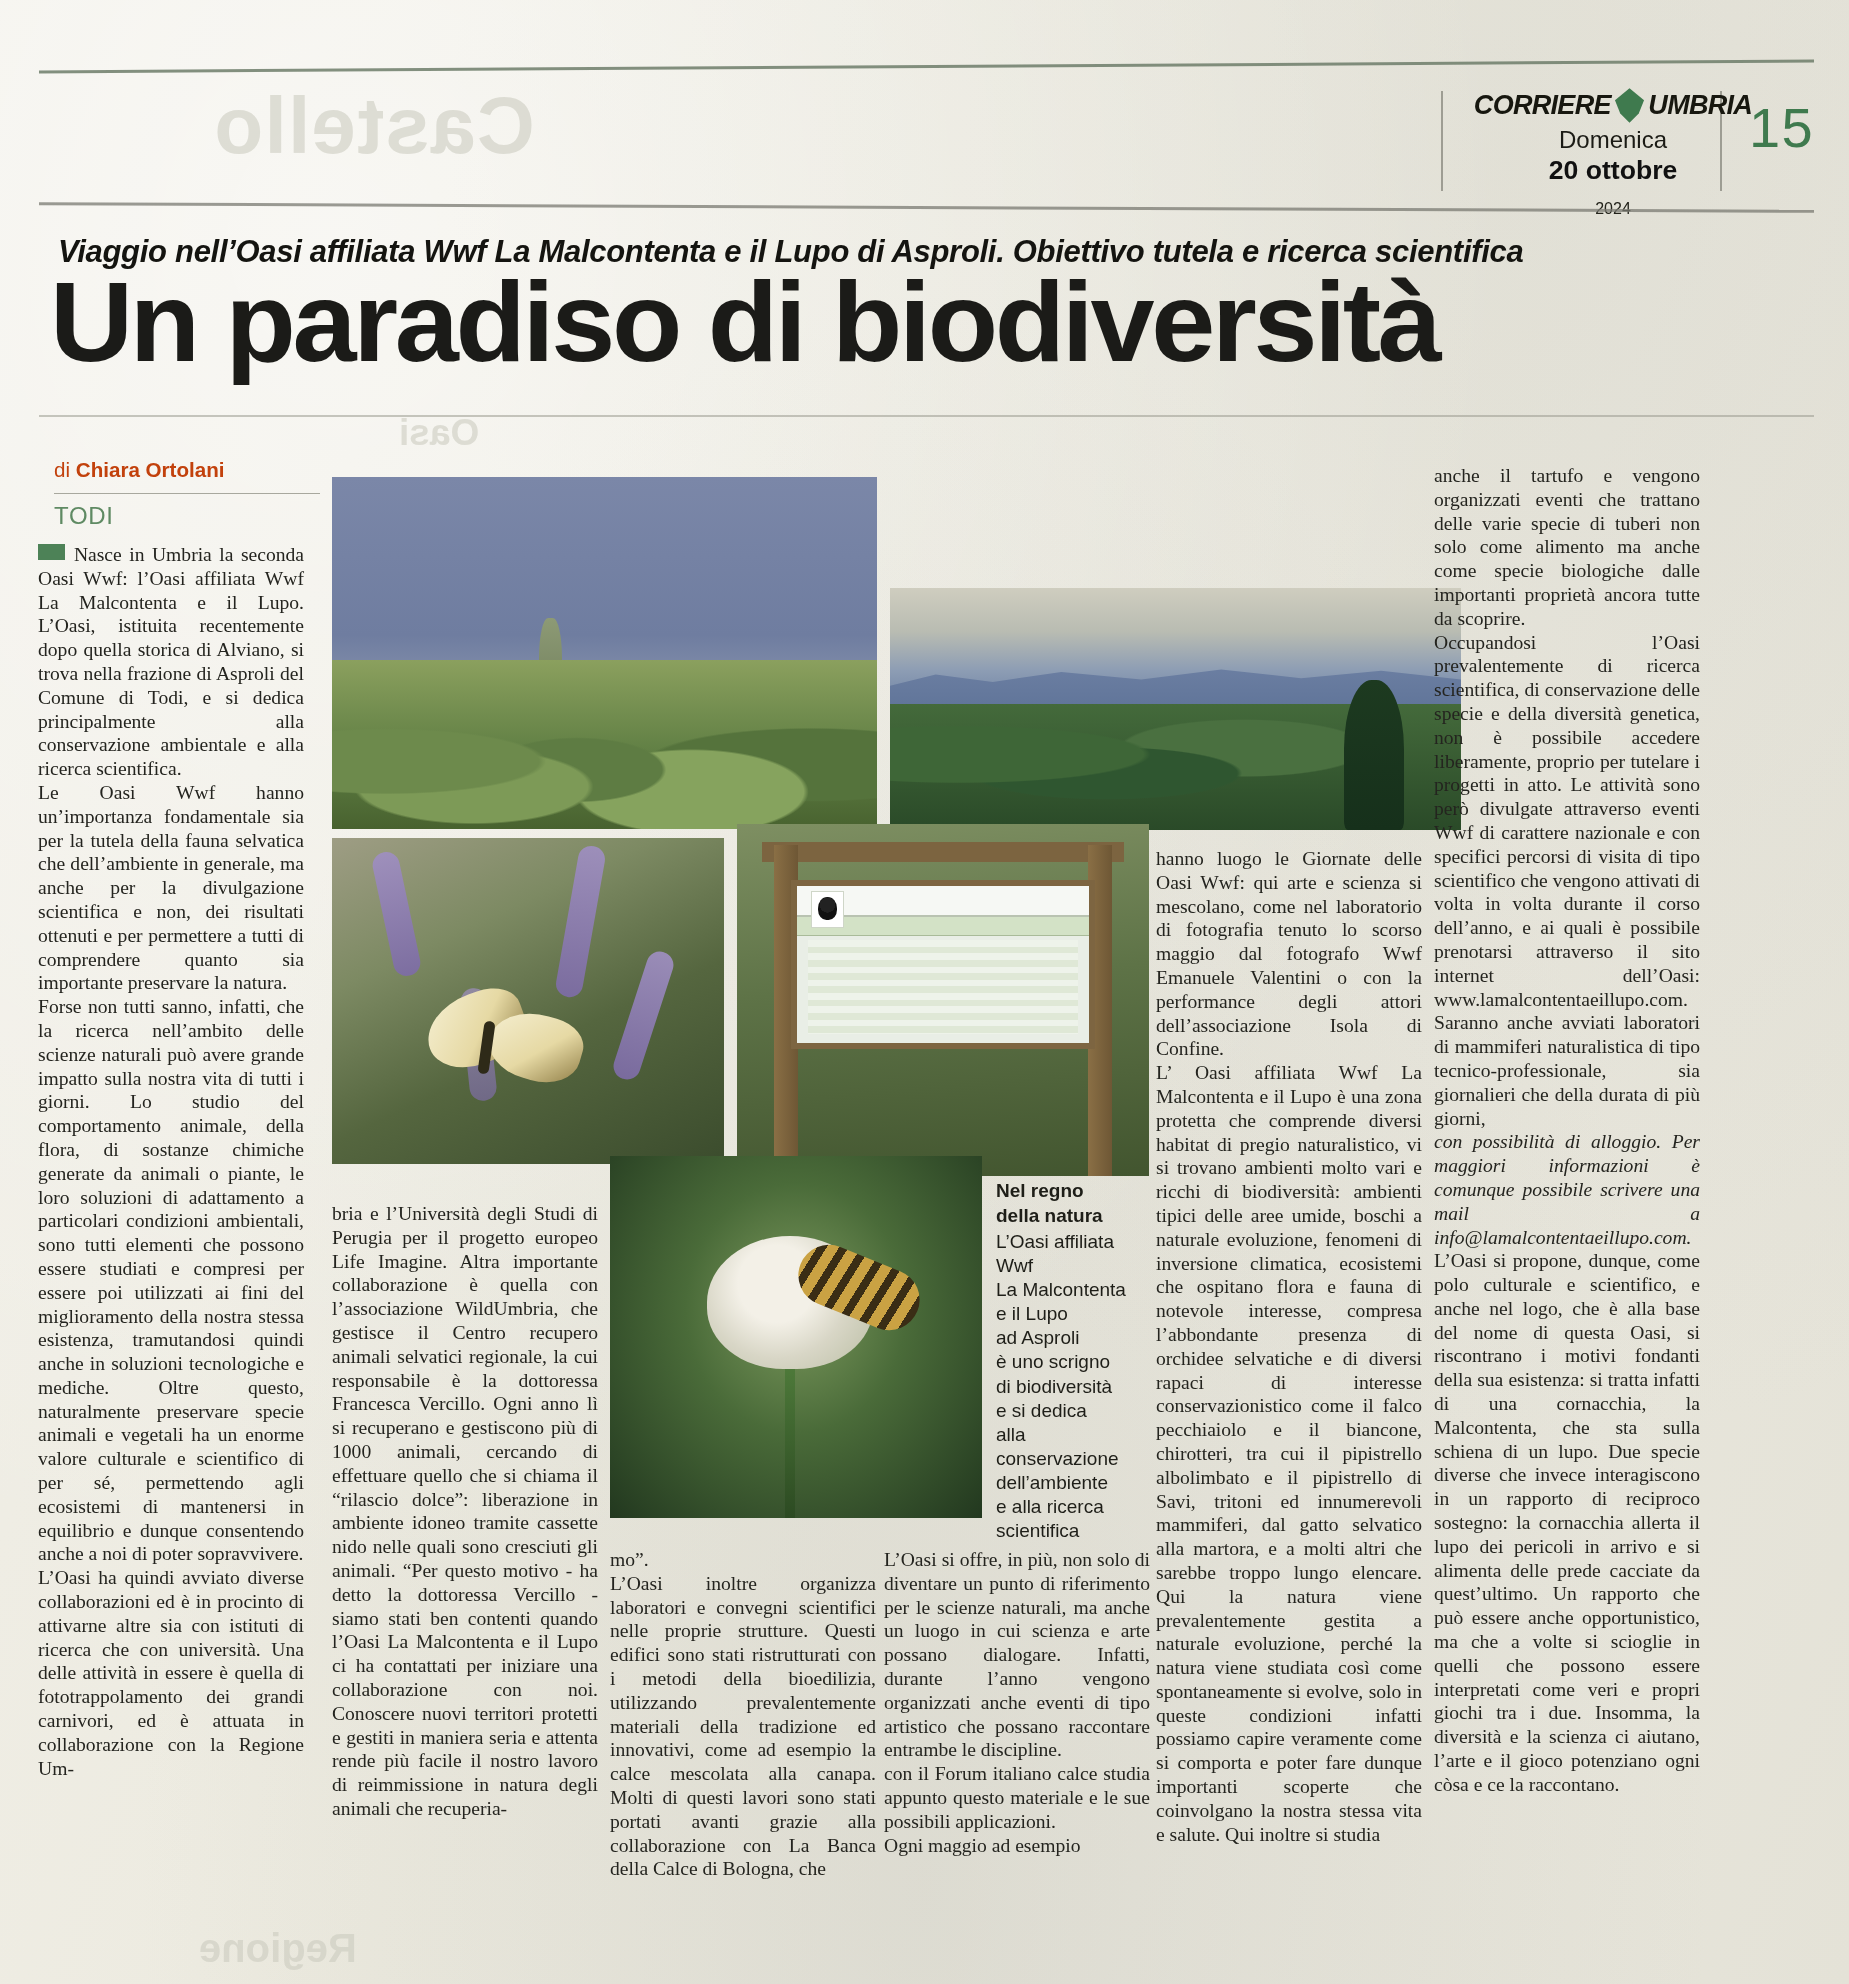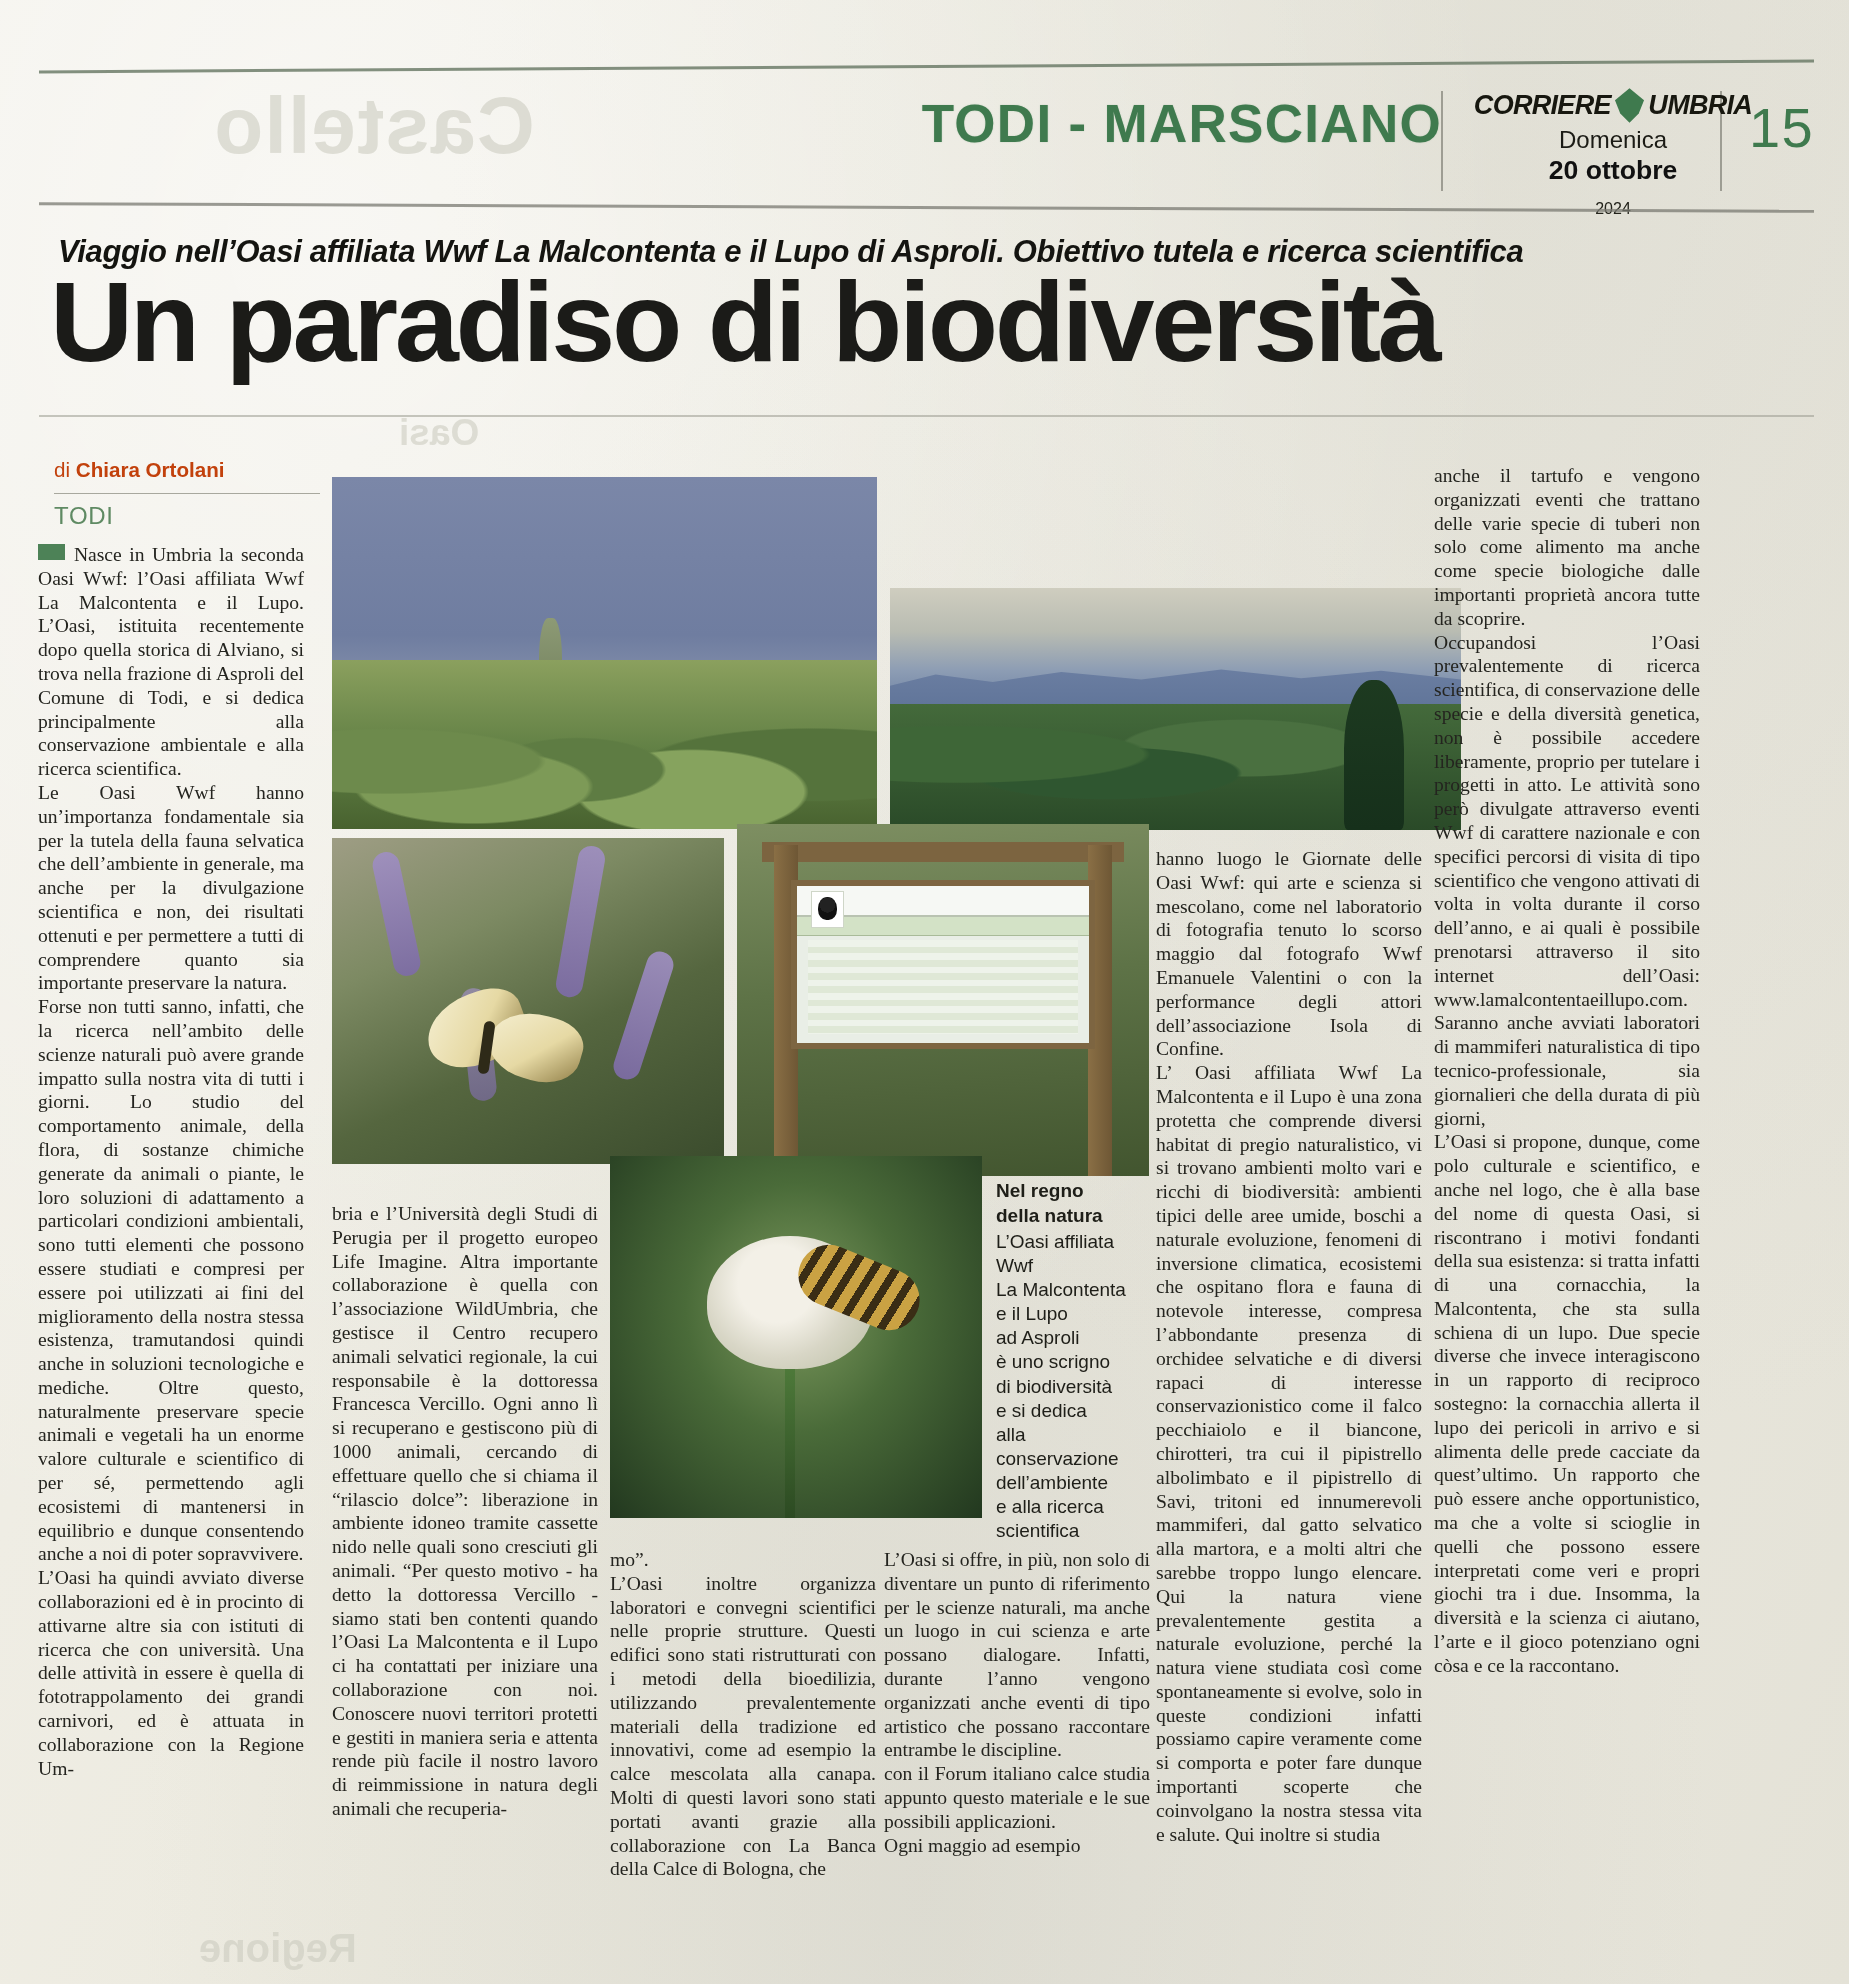--- a/index.html
+++ b/index.html
@@ -234,21 +234,20 @@
 
 <div class="page">
 
   <div class="ghost g1">Castello</div>
   <div class="ghost g2">Oasi</div>
   <div class="ghost g3">Regione</div>
 
   <div class="rule-top"></div>
 
   <div class="masthead">
-    <div class="section-title">TODI - MARSCIANO</div>
 
     <div class="vsep" style="left:1402px;top:10.6px;height:100px;"></div>
     <div class="vsep" style="left:1681px;top:10.6px;height:100px;"></div>
 
     <div class="logo-block">
       <div class="logo-row">
         <span>CORRIERE</span>
         <span class="logo-leaf">
           <svg width="35" height="37" viewBox="0 0 52 56">
             <path d="M26 2 L48 20 L40 40 L26 54 L12 40 L4 20 Z" fill="#3f7a4e"></path>
@@ -362,17 +361,18 @@
 
   <div class="col" id="col4" style="top:847px;height:1123px;">
     <p>hanno luogo le Giornate delle Oasi Wwf: qui arte e scienza si mescolano, come nel laboratorio di fotografia tenuto lo scorso maggio dal fotografo Wwf Emanuele Valentini o con la performance degli attori dell’associazione Isola di Confine.</p>
     <p>L’ Oasi affiliata Wwf La Malcontenta e il Lupo è una zona protetta che comprende diversi habitat di pregio naturalistico, vi si trovano ambienti molto vari e ricchi di biodiversità: ambienti tipici delle aree umide, boschi a naturale evoluzione, fenomeni di inversione climatica, ecosistemi che ospitano flora e fauna di notevole interesse, compresa l’abbondante presenza di orchidee selvatiche e di diversi rapaci di interesse conservazionistico come il falco pecchiaiolo e il biancone, chirotteri, tra cui il pipistrello albolimbato e il pipistrello di Savi, tritoni ed innumerevoli mammiferi, dal gatto selvatico alla martora, e a molti altri che sarebbe troppo lungo elencare. Qui la natura viene prevalentemente gestita a naturale evoluzione, perché la natura viene studiata così come spontaneamente si evolve, solo in queste condizioni infatti possiamo capire veramente come si comporta e poter fare dunque importanti scoperte che coinvolgano la nostra stessa vita e salute. Qui inoltre si studia</p>
   </div>
 
   <div class="col" id="col5" style="top:464px;height:1505px;">
     <p>anche il tartufo e vengono organizzati eventi che trattano delle varie specie di tuberi non solo come alimento ma anche come specie biologiche dalle importanti proprietà ancora tutte da scoprire.</p>
     <p>Occupandosi l’Oasi prevalentemente di ricerca scientifica, di conservazione delle specie e della diversità genetica, non è possibile accedere liberamente, proprio per tutelare i progetti in atto. Le attività sono però divulgate attraverso eventi Wwf di carattere nazionale e con specifici percorsi di visita di tipo scientifico che vengono attivati di volta in volta durante il corso dell’anno, e ai quali è possibile prenotarsi attraverso il sito internet dell’Oasi: www.lamalcontentaeillupo.com.</p>
     <p>Saranno anche avviati laboratori di mammiferi naturalistica di tipo tecnico-professionale, sia giornalieri che della durata di più giorni,</p>
+    <p class="ital">con possibilità di alloggio. Per maggiori informazioni è comunque possibile scrivere una mail a info@lamalcontentaeillupo.com.</p>
     <p>L’Oasi si propone, dunque, come polo culturale e scientifico, e anche nel logo, che è alla base del nome di questa Oasi, si riscontrano i motivi fondanti della sua esistenza: si tratta infatti di una cornacchia, la Malcontenta, che sta sulla schiena di un lupo. Due specie diverse che invece interagiscono in un rapporto di reciproco sostegno: la cornacchia allerta il lupo dei pericoli in arrivo e si alimenta delle prede cacciate da quest’ultimo. Un rapporto che può essere anche opportunistico, ma che a volte si scioglie in quelli che possono essere interpretati come veri e propri giochi tra i due. Insomma, la diversità e la scienza ci aiutano, l’arte e il gioco potenziano ogni còsa e ce la raccontano.</p>
   </div>
 
 </div>
 
 
 </body></html>

